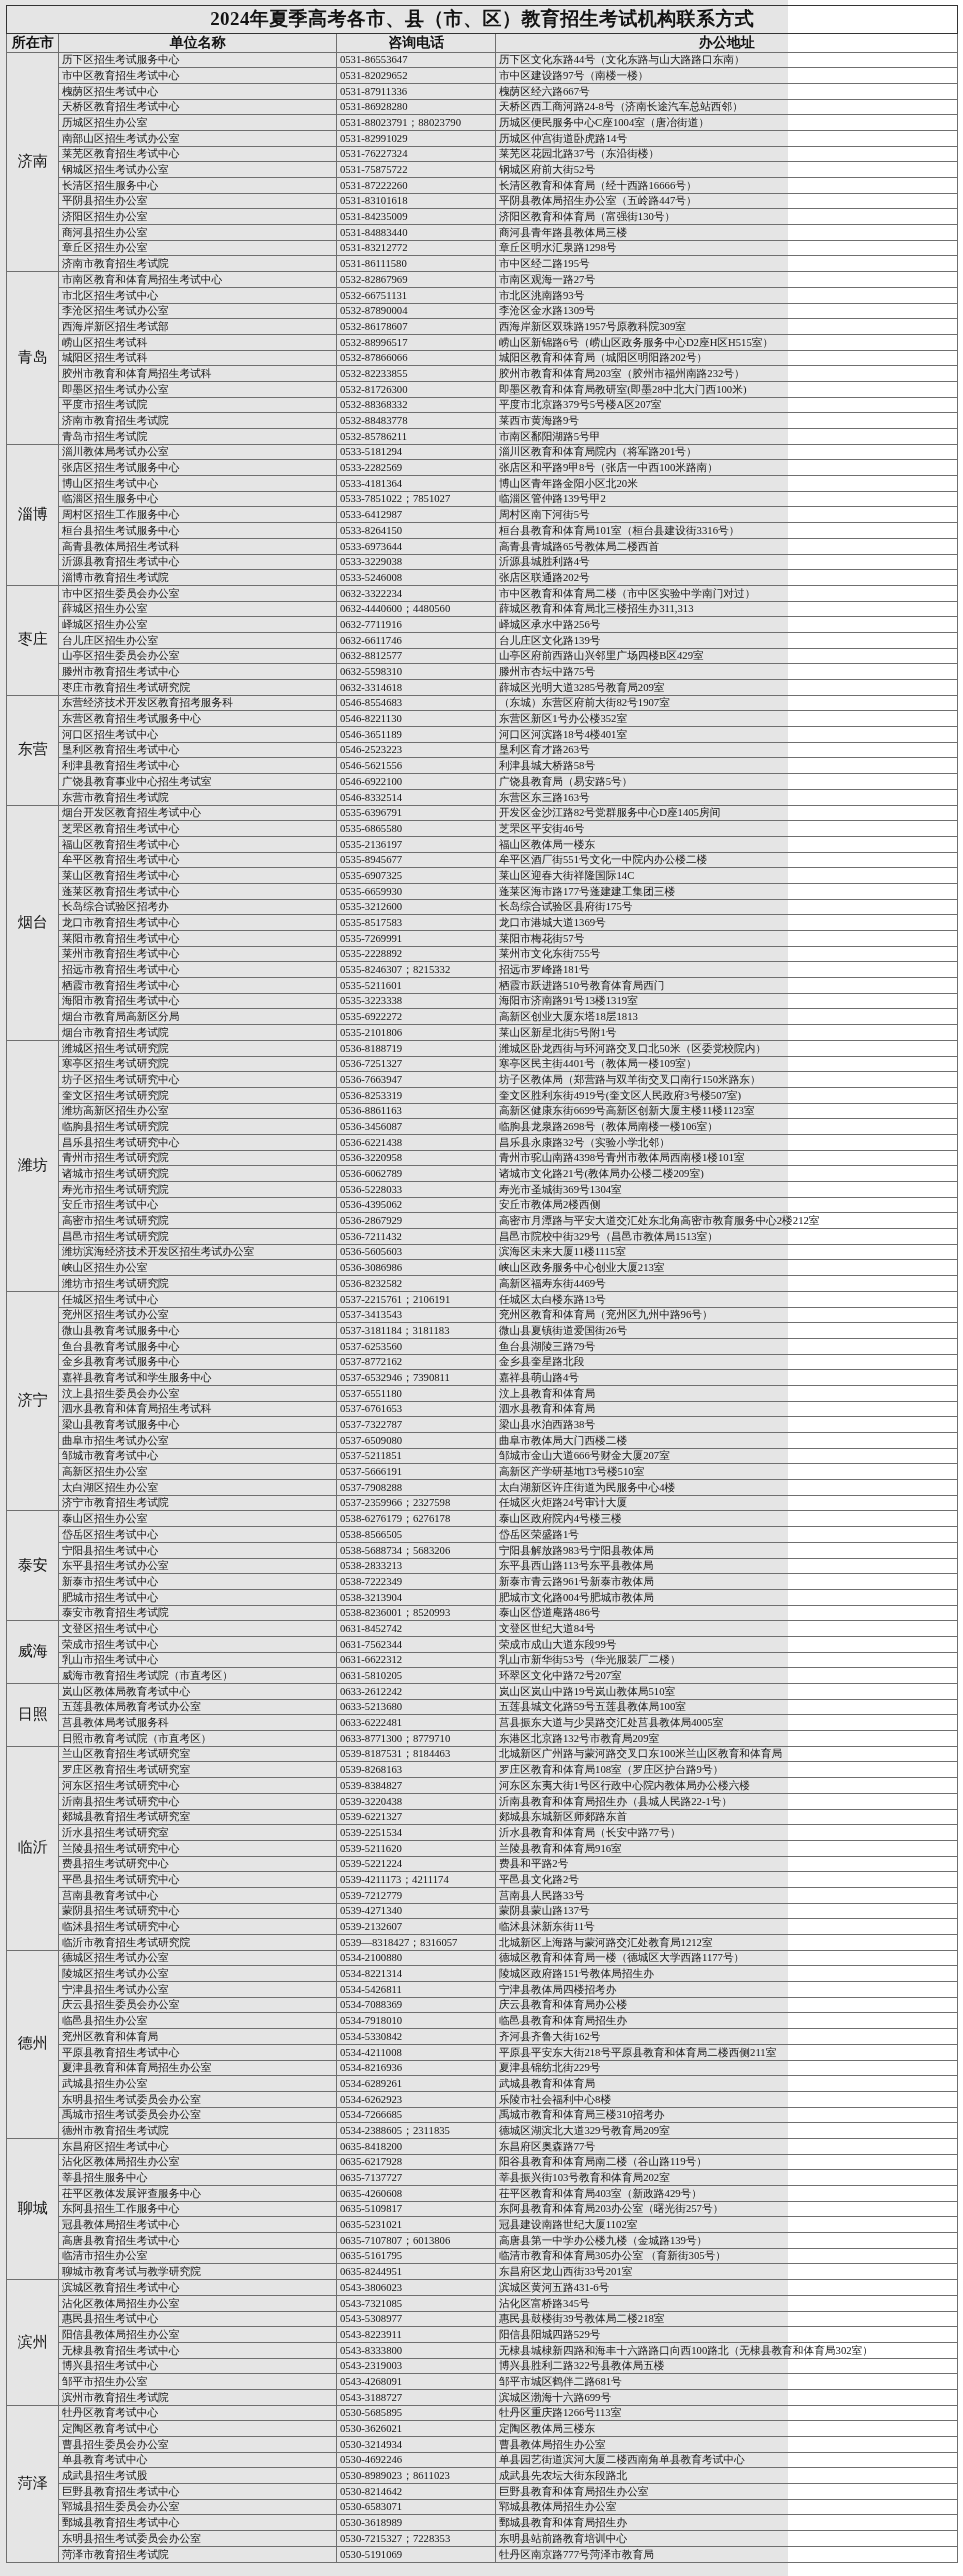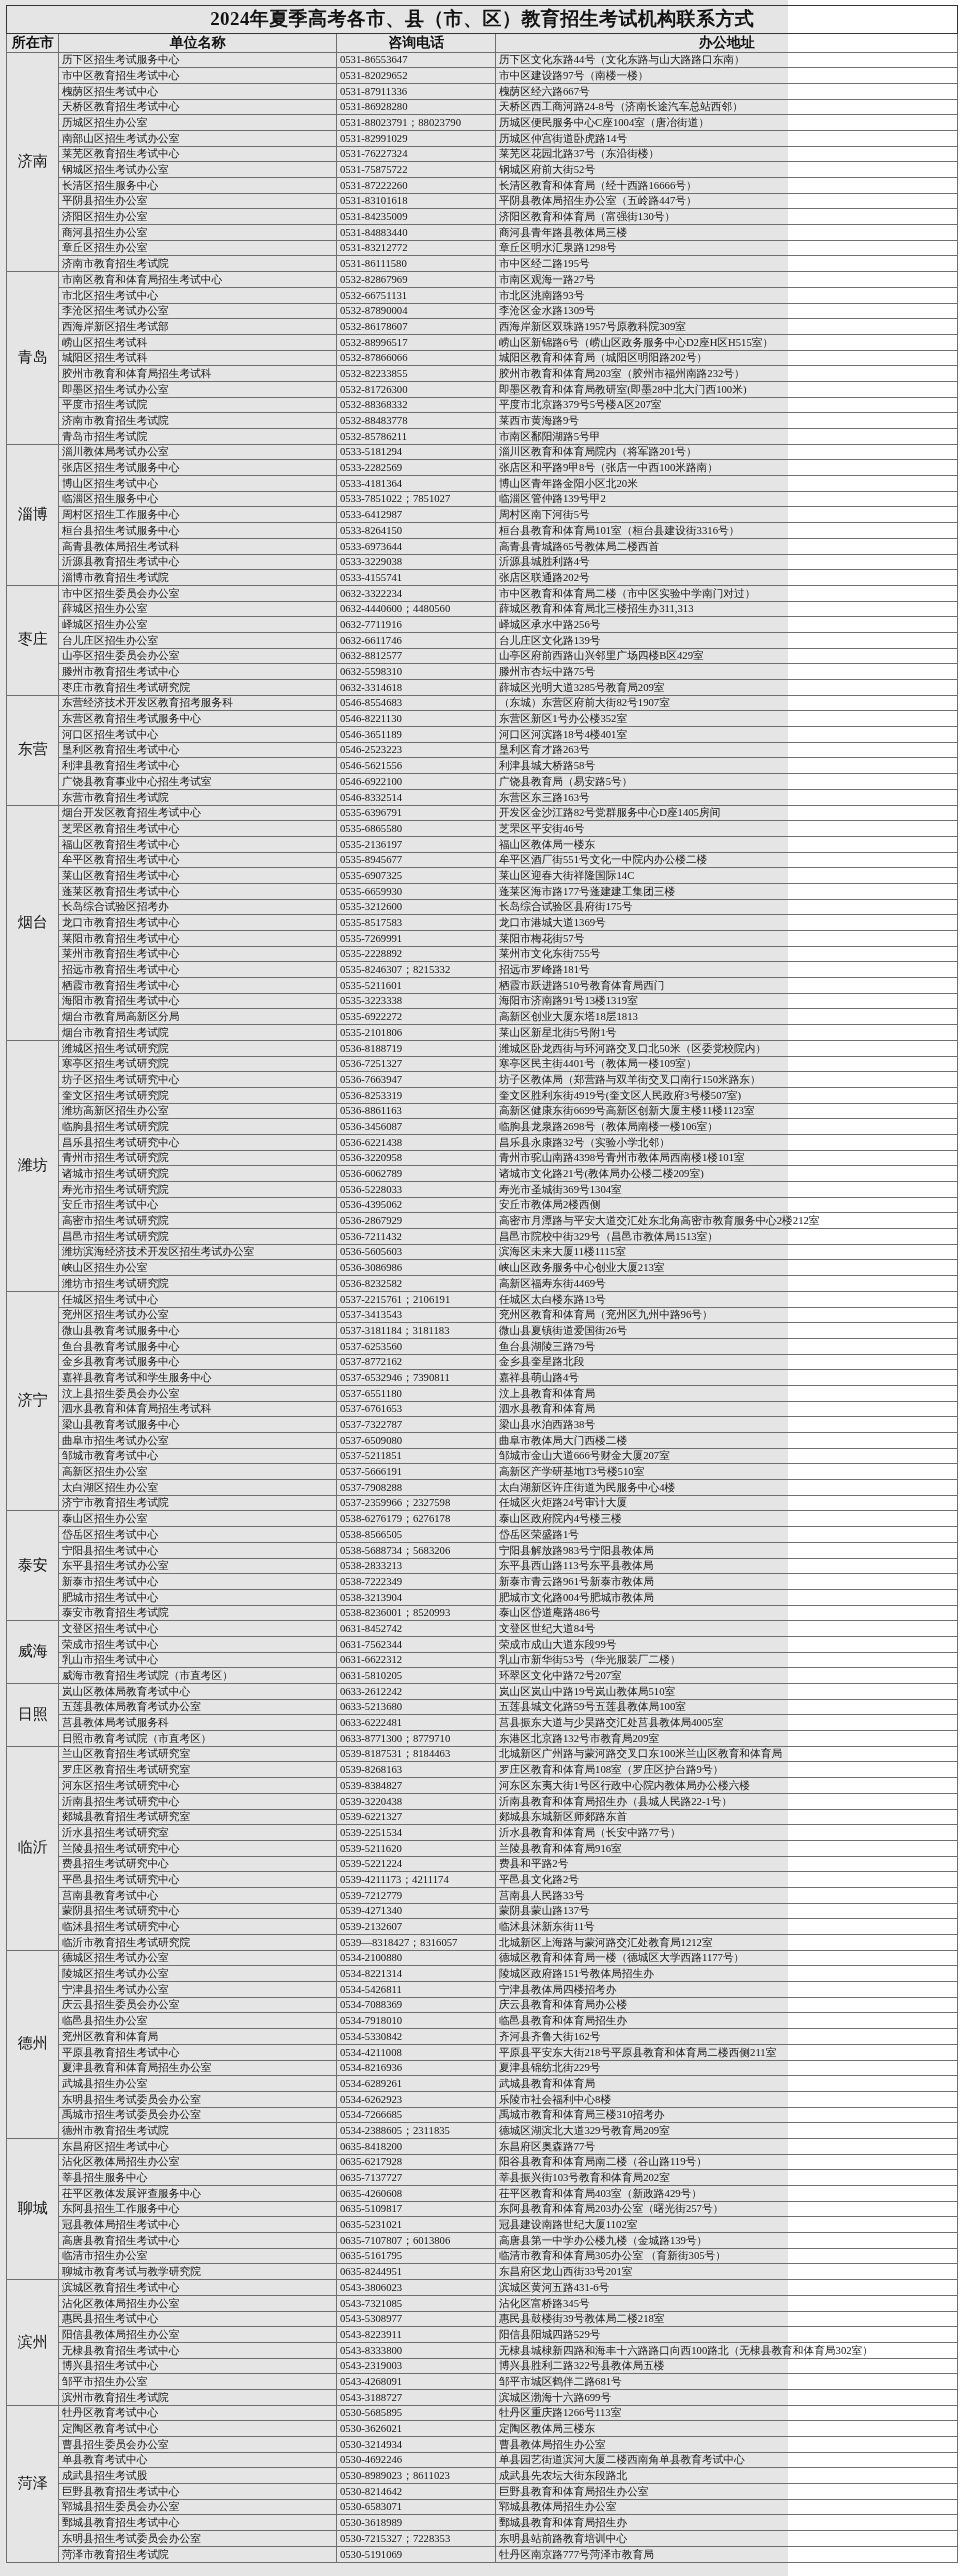--- a/index.html
+++ b/index.html
@@ -222,21 +222,21 @@
           <td class="cell">0533-6973644</td>
           <td class="cell">高青县青城路65号教体局二楼西首</td>
         </tr>
         <tr>
           <td class="cell">沂源县教育招生考试中心</td>
           <td class="cell">0533-3229038</td>
           <td class="cell">沂源县城胜利路4号</td>
         </tr>
         <tr>
           <td class="cell">淄博市教育招生考试院</td>
-          <td class="cell">0533-4155741</td>
+          <td class="cell">0533-5246008</td>
           <td class="cell">张店区联通路202号</td>
         </tr>
       </tbody>
       <tbody class="group">
         <tr>
           <td class="cell city-cell" rowspan="7">枣庄</td>
           <td class="cell">市中区招生委员会办公室</td>
           <td class="cell">0632-3322234</td>
           <td class="cell">市中区教育和体育局二楼（市中区实验中学南门对过）</td>
         </tr>

